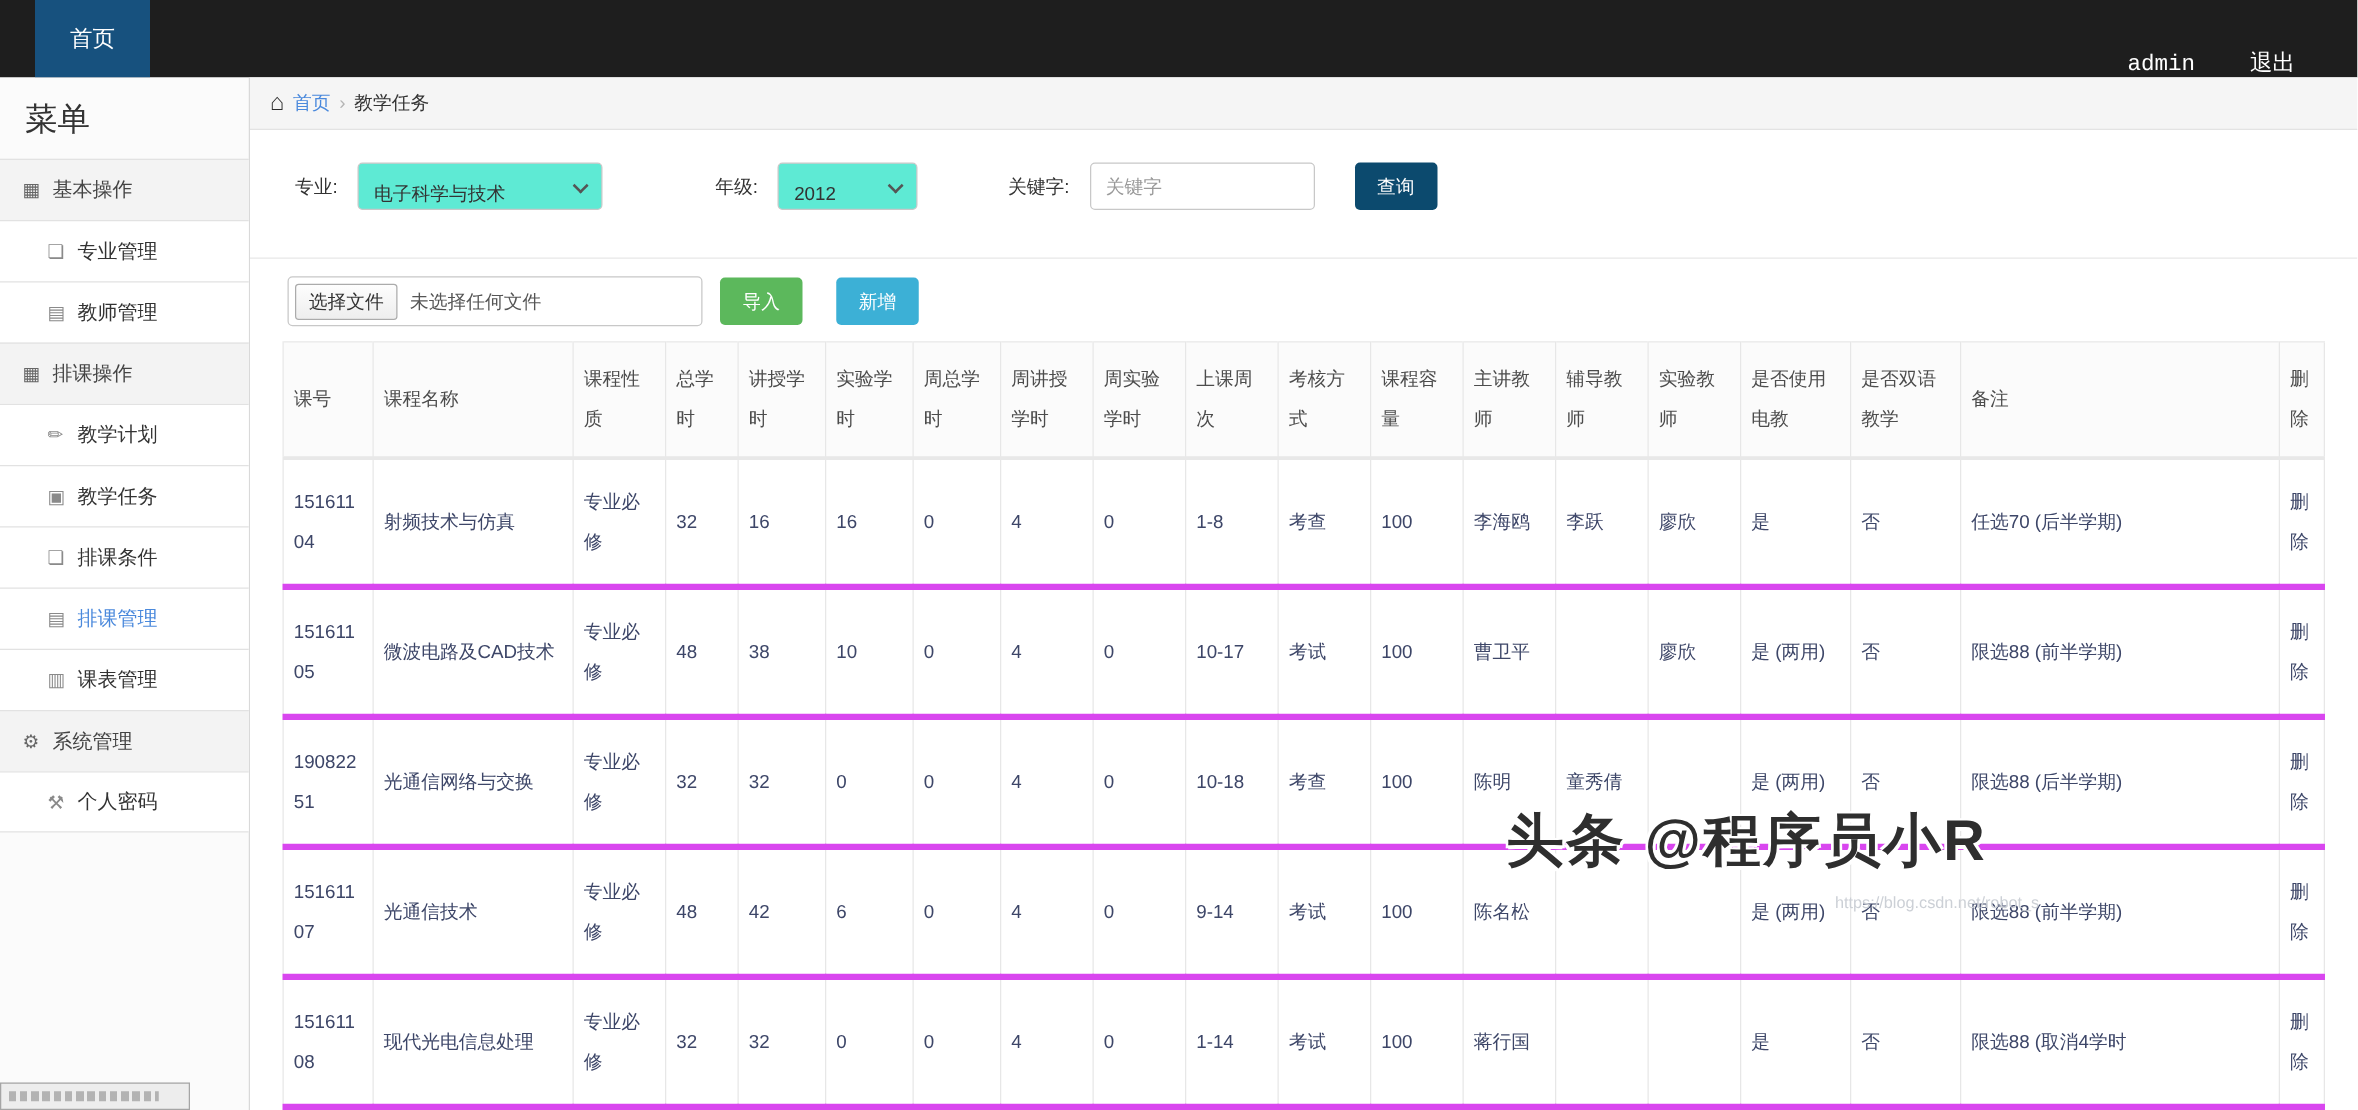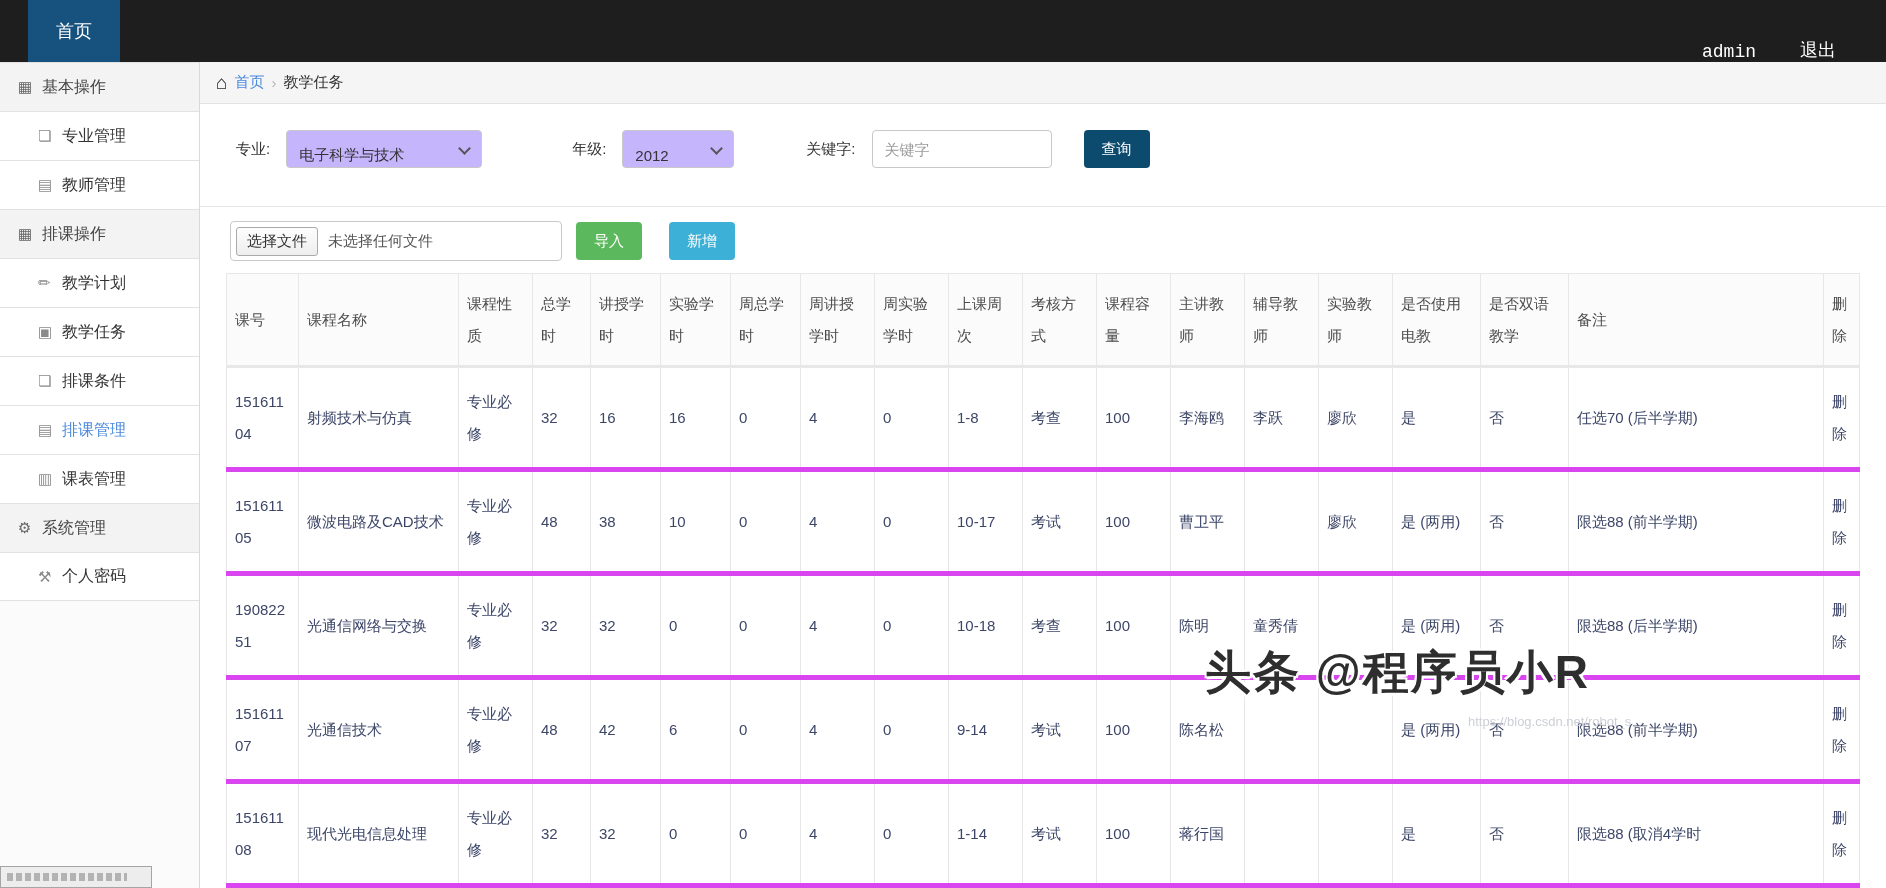--- a/index.html
+++ b/index.html
@@ -33,21 +33,21 @@
   .breadcrumb { height:42px; background:#f5f5f5; border-bottom:1px solid #e3e3e3;
     display:flex; align-items:center; padding-left:16px; gap:7px; font-size:15px; color:#333; }
   .bc-home-icon { font-size:19px; color:#2b2b2b; }
   .bc-link { color:#4a89dc; cursor:pointer; }
   .bc-sep { color:#b5b5b5; }
 
   .filter-panel { display:flex; align-items:center; padding:26px 0 38px 36px; gap:16px;
     border-bottom:1px solid #e7e7e7; font-size:15px; color:#333; }
   .fld-label { white-space:nowrap; }
   .sel { position:relative; height:38px; border:1px solid #c8c8c8; border-radius:4px;
-    background:#c4b5fd; display:flex; align-items:center; padding:12px 28px 0 12px;
+    background:#5eead4; display:flex; align-items:center; padding:12px 28px 0 12px;
     font-size:15px; color:#333; cursor:pointer; }
   .sel::after { content:''; position:absolute; right:12px; top:13px; width:7px; height:7px;
     border-right:2px solid #555; border-bottom:2px solid #555; transform:rotate(45deg); }
   .sel.major { width:196px; }
   .sel.grade { width:112px; margin-right:56px; }
   .sel.major { margin-right:74px; }
   .txt-input { width:180px; height:38px; border:1px solid #c8c8c8; border-radius:4px;
     padding:0 12px; font-size:15px; color:#333; }
   .txt-input::placeholder { color:#9a9a9a; }
   .btn { border:none; border-radius:4px; color:#fff; font-size:15px; height:38px;
@@ -102,20 +102,21 @@
 <div class="topbar">
   <div class="tab-home">首页</div>
   <div class="topbar-right">
     <span>admin</span>
     <span>退出</span>
   </div>
 </div>
 
 <div class="shell">
   <div class="sidebar">
+    <div class="sidebar-title">菜单</div>
     <div>
         <div class="menu-item section">
           <span class="mi-icon">▦</span>
           <span>基本操作</span>
         </div>
         <div class="menu-item item">
           <span class="mi-icon">❏</span>
           <span>专业管理</span>
         </div>
         <div class="menu-item item">

